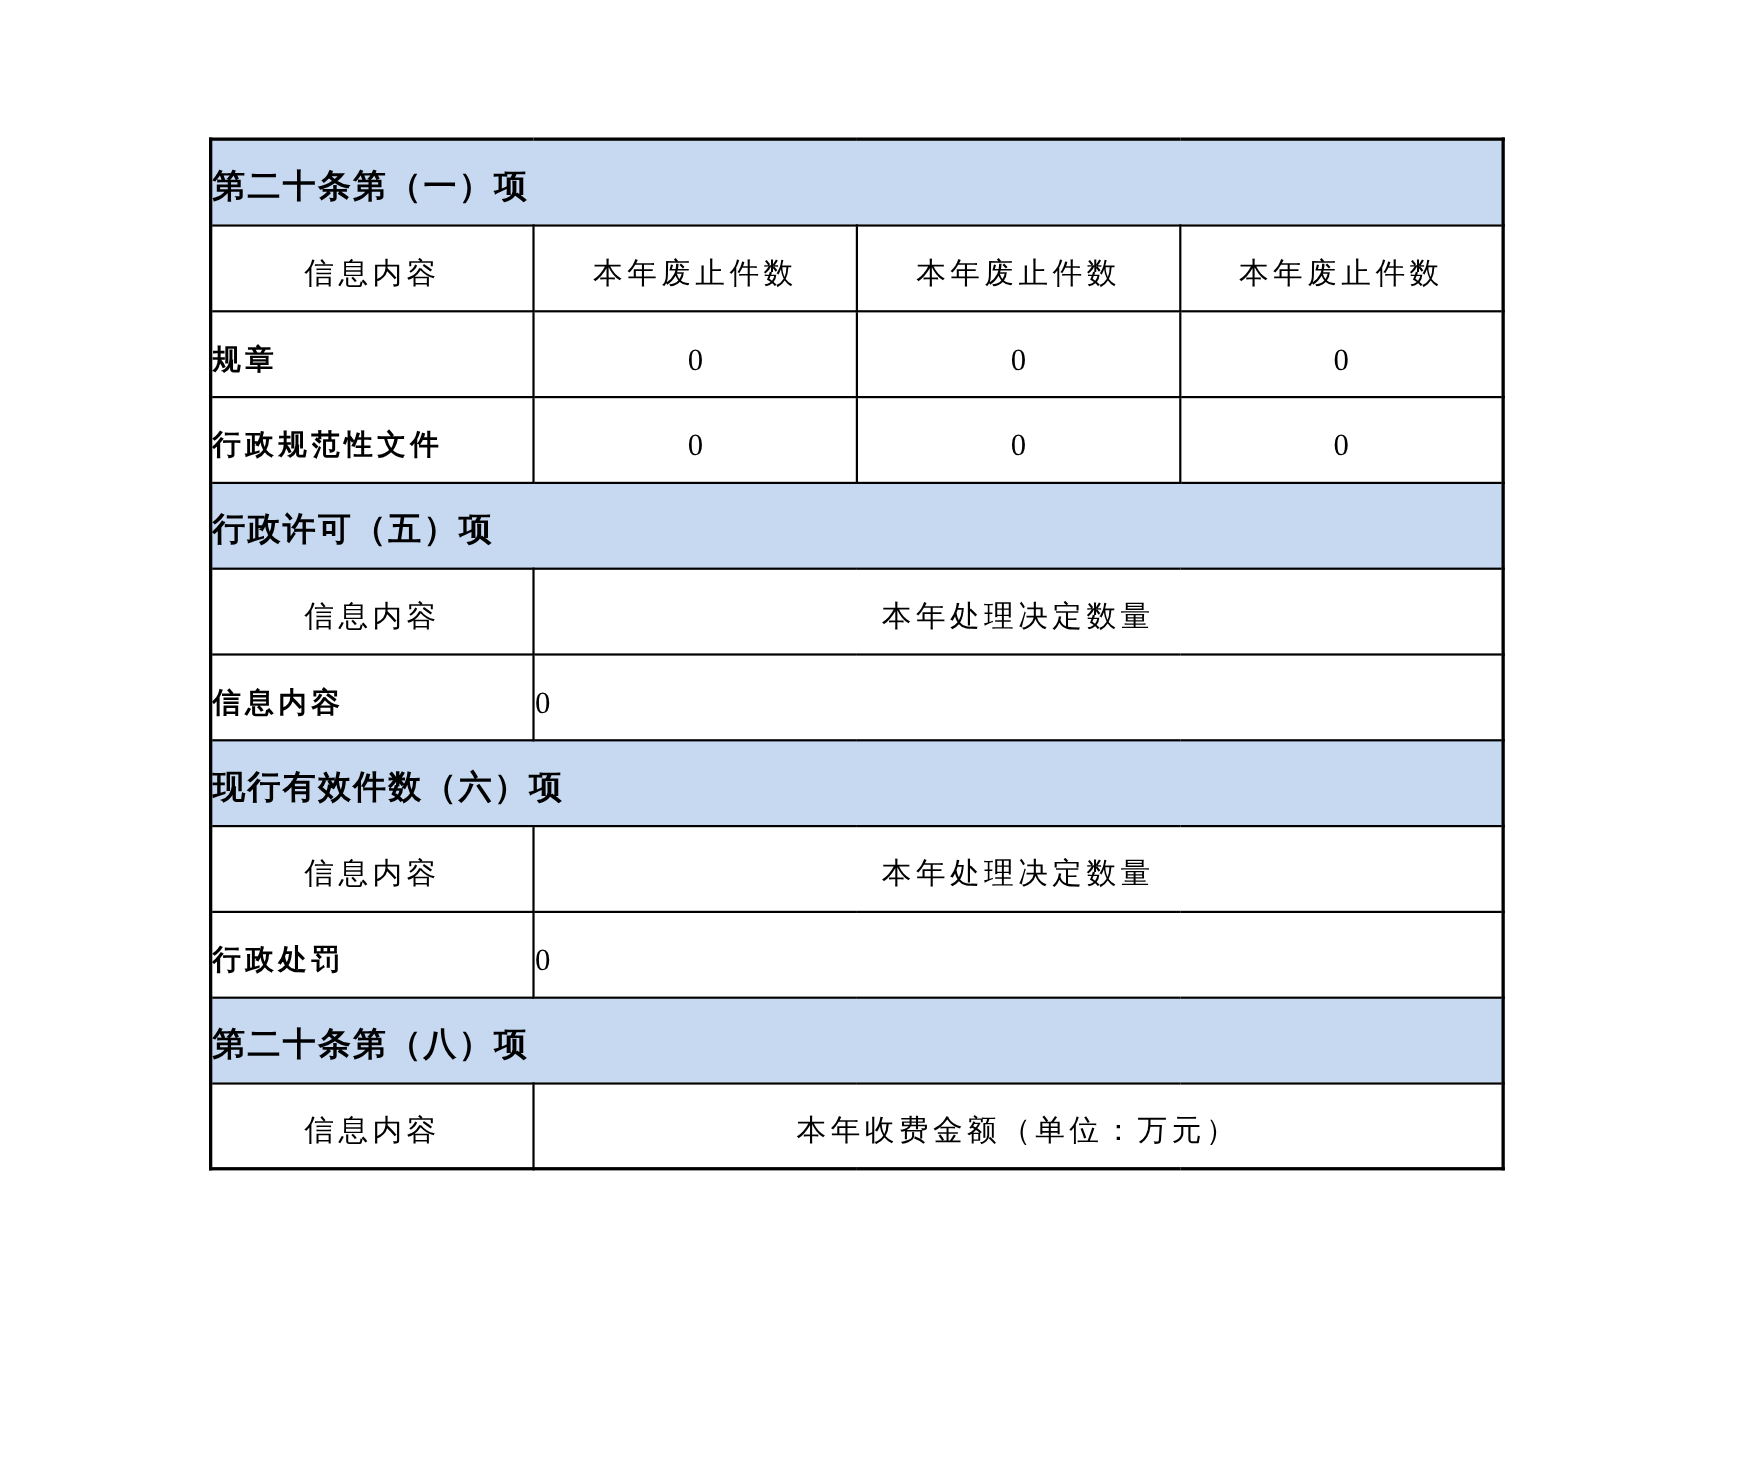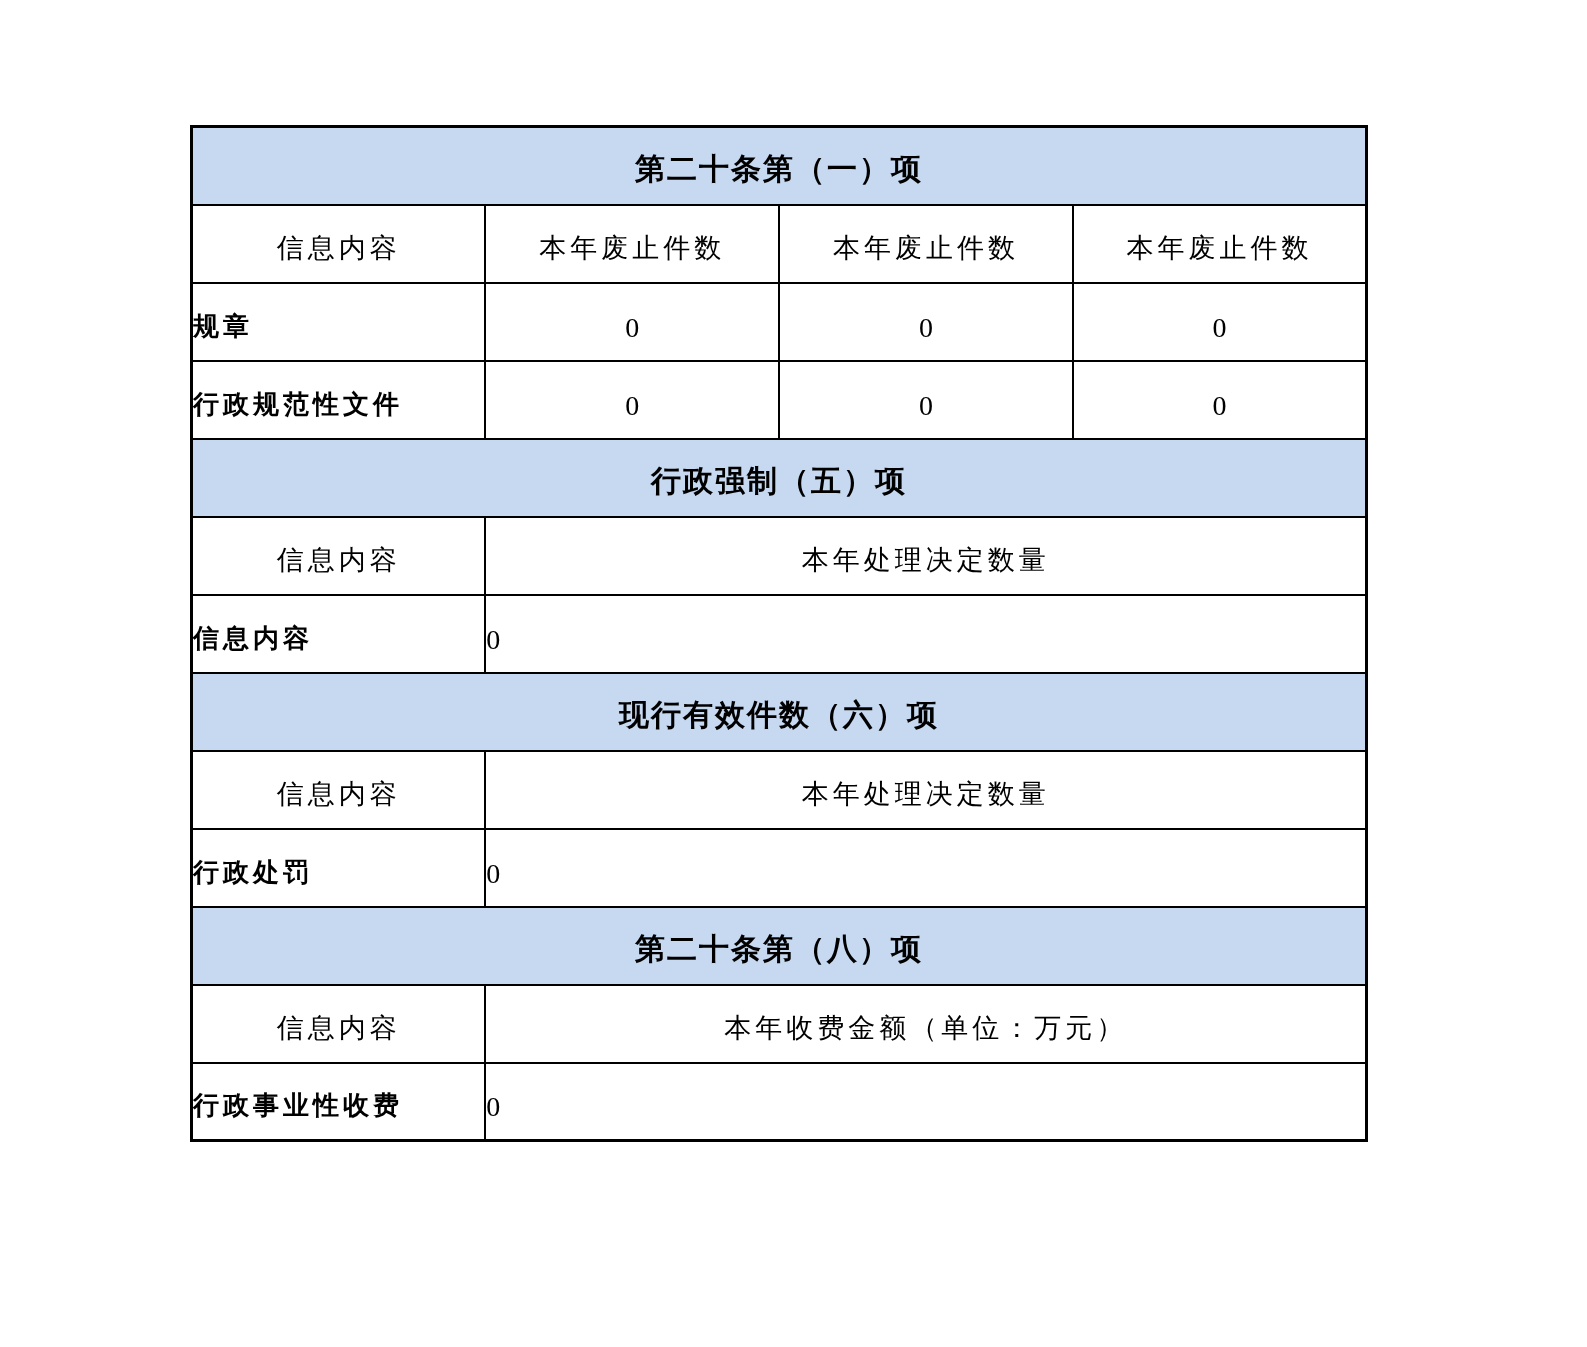--- a/index.html
+++ b/index.html
@@ -32,21 +32,20 @@
   table.report td {
     border: 2px solid var(--border-color);
     height: 78px;
     vertical-align: bottom;
     padding: 0 0 16px 0;
     overflow: hidden;
     white-space: nowrap;
   }
   tr.title-row td {
     background: var(--header-bg);
-    text-align: center;
     font-family: "Liberation Sans", "DejaVu Sans", sans-serif;
     font-weight: bold;
     font-size: 30px;
     letter-spacing: 2px;
     padding-bottom: 14px;
   }
   tr.head-row td {
     text-align: center;
     font-size: 27px;
     letter-spacing: 4px;
@@ -98,21 +97,21 @@
     <td class="val-center">0</td>
   </tr>
   <tr>
     <td class="row-label">行政规范性文件</td>
     <td class="val-center">0</td>
     <td class="val-center">0</td>
     <td class="val-center">0</td>
   </tr>
 
   <tr class="title-row">
-    <td colspan="4">行政强制（五）项</td>
+    <td colspan="4">行政许可（五）项</td>
   </tr>
   <tr class="head-row">
     <td>信息内容</td>
     <td colspan="3">本年处理决定数量</td>
   </tr>
   <tr>
     <td class="row-label">信息内容</td>
     <td colspan="3" class="val-left">0</td>
   </tr>
 
@@ -128,18 +127,14 @@
     <td colspan="3" class="val-left">0</td>
   </tr>
 
   <tr class="title-row">
     <td colspan="4">第二十条第（八）项</td>
   </tr>
   <tr class="head-row">
     <td>信息内容</td>
     <td colspan="3">本年收费金额（单位：万元）</td>
   </tr>
-  <tr>
-    <td class="row-label">行政事业性收费</td>
-    <td colspan="3" class="val-left">0</td>
-  </tr>
 </tbody>
   </table>
 
 </body></html>

